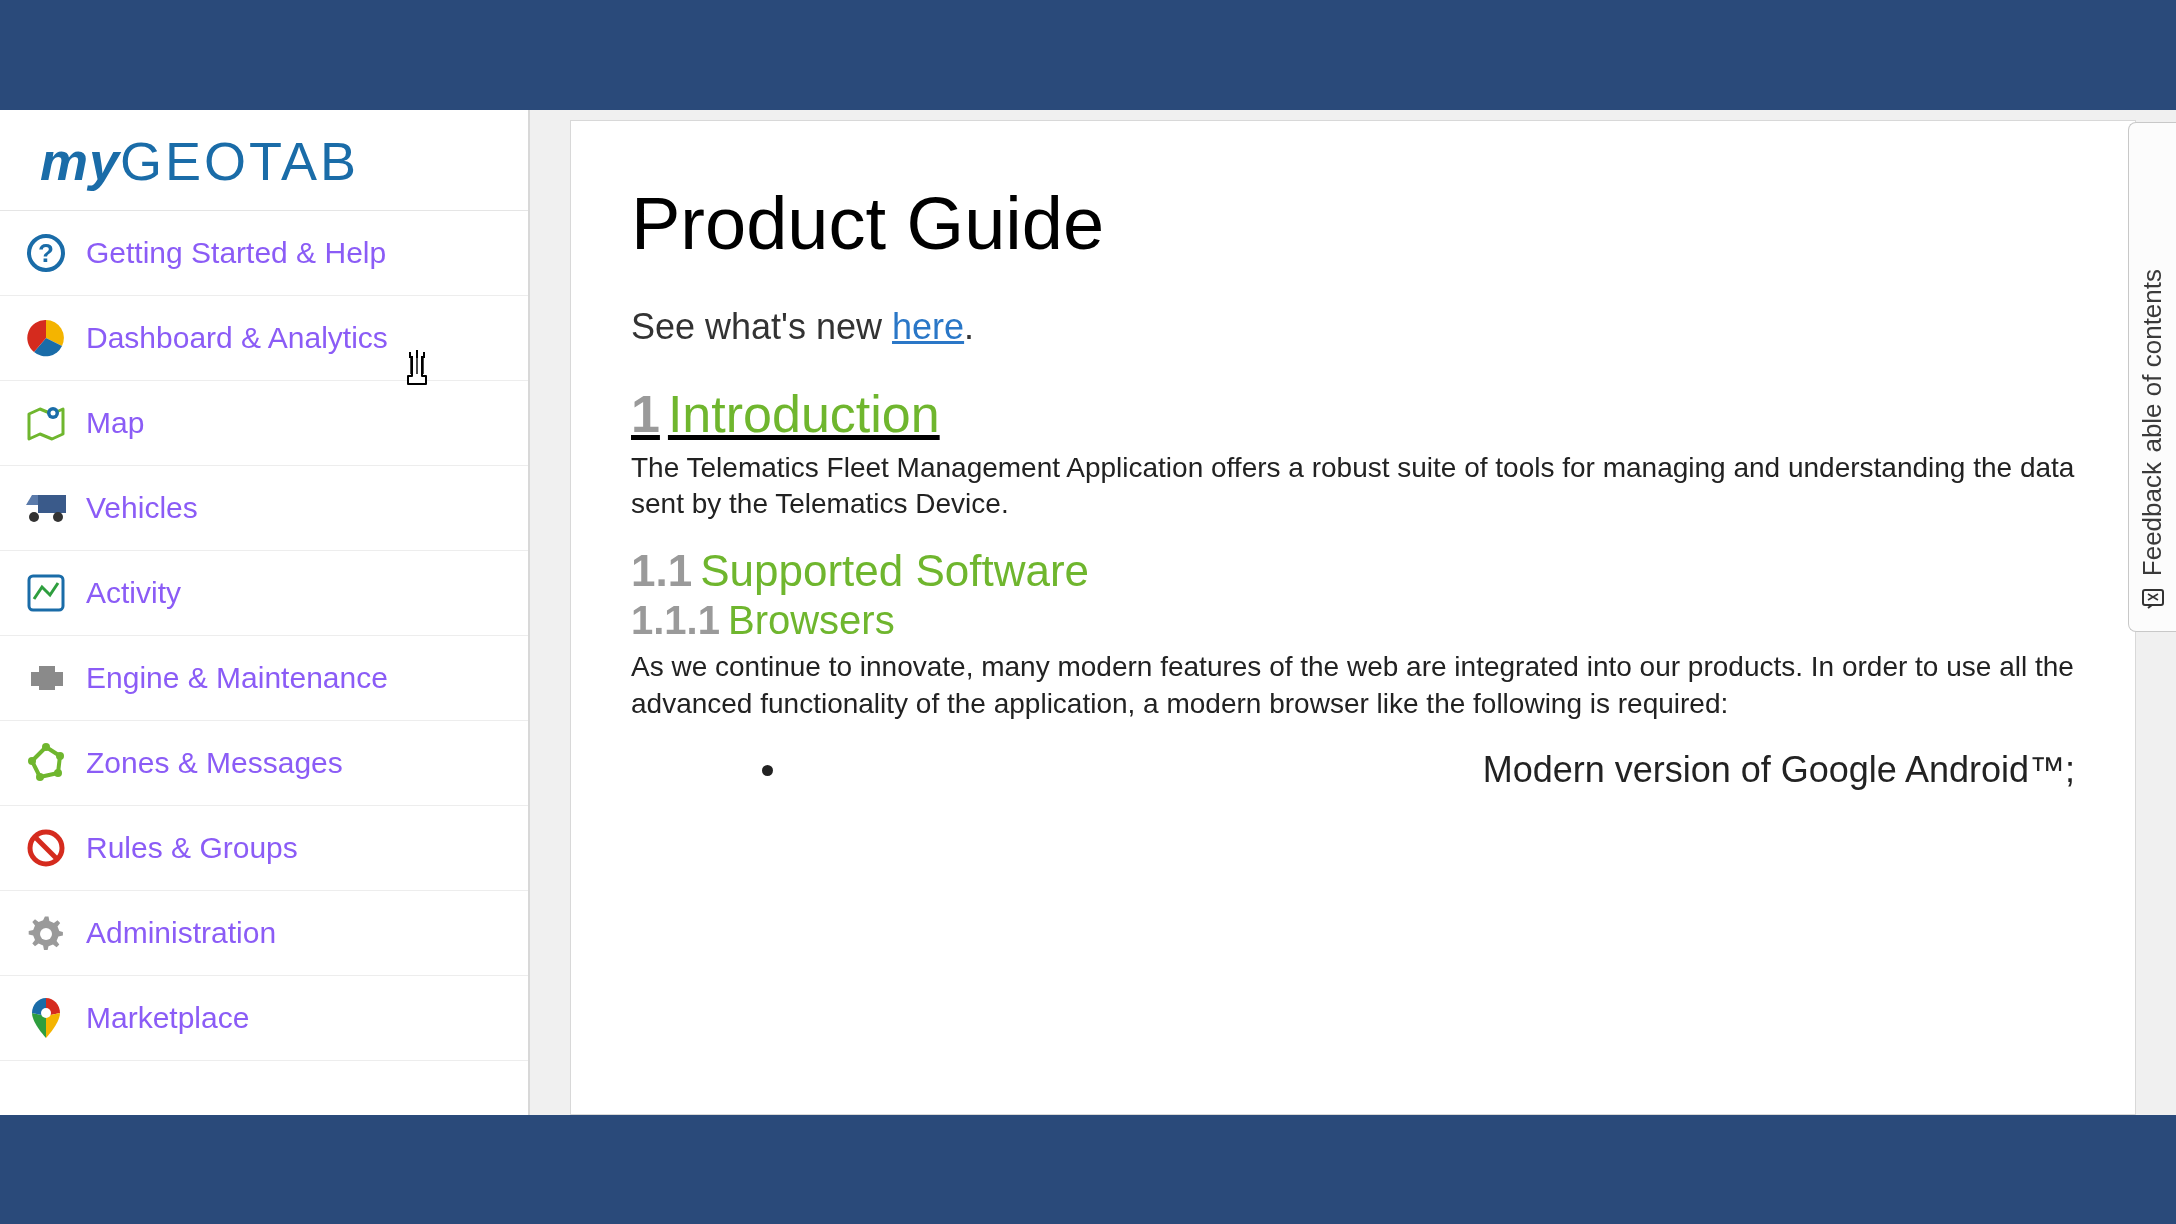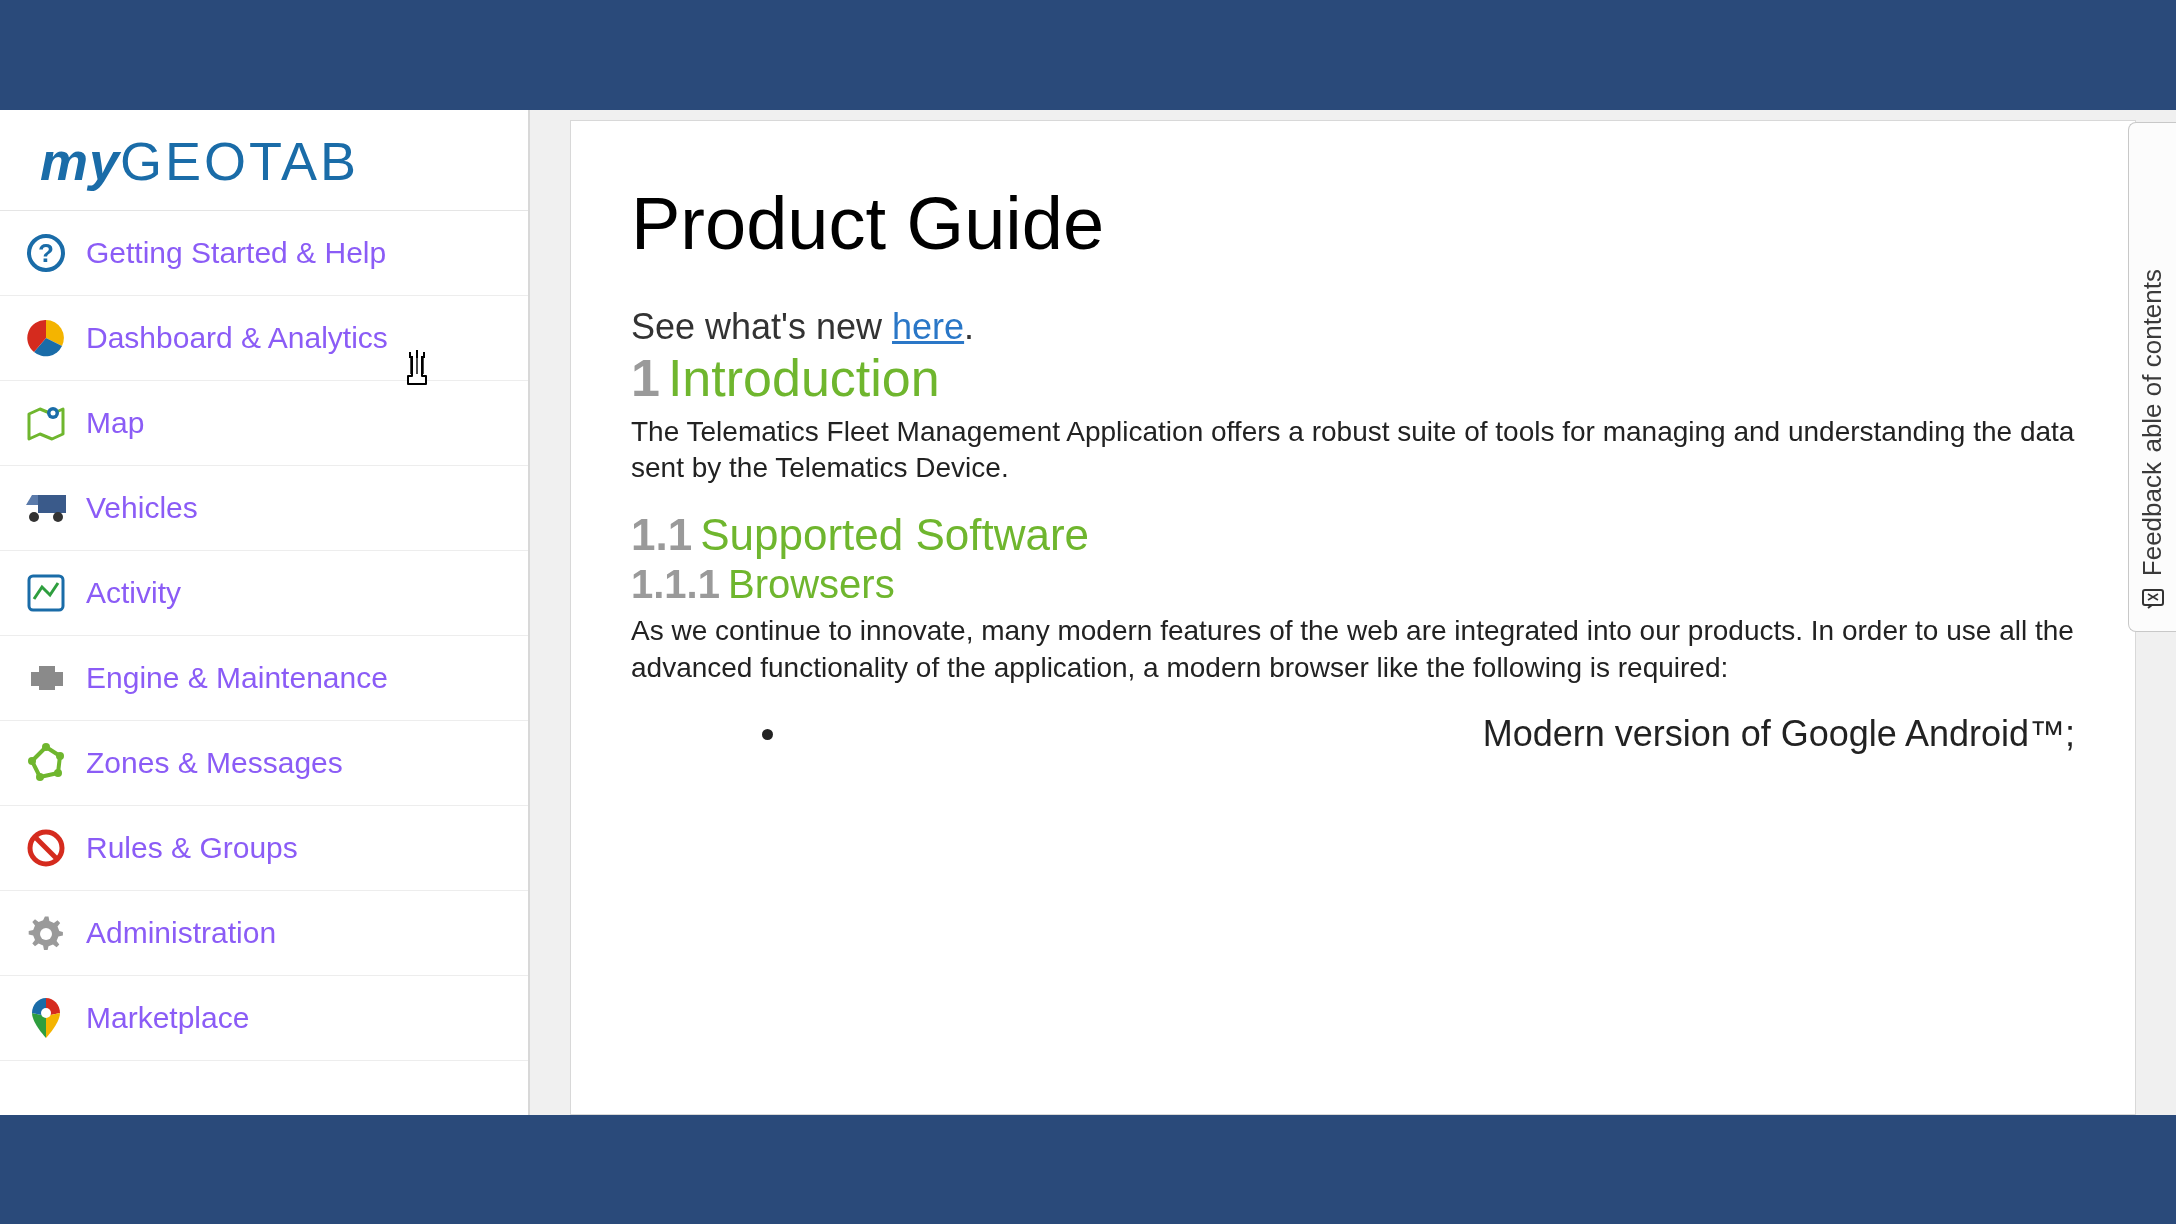--- a/index.html
+++ b/index.html
@@ -77,23 +77,24 @@
 }
 .page-title {
   font-size: 74px;
   font-weight: 500;
   color: #000000;
   margin-bottom: 40px;
 }
 .intro-line {
   font-size: 36px;
   color: #333;
+  margin-bottom: 36px;
 }
 .link { color: #2a77c7; text-decoration: underline; cursor: pointer; }
-.h2 { font-size: 52px; font-weight: 500; margin-bottom: 6px; }
+.h2 { font-size: 52px; font-weight: 500; margin-bottom: 6px; text-decoration: underline; }
 .h3 { font-size: 44px; font-weight: 500; margin-bottom: 2px; }
 .h4 { font-size: 40px; font-weight: 500; margin-bottom: 6px; }
 .sec-num { color: #9a9a9a; font-weight: 600; margin-right: 8px; }
 .sec-title { color: #6fb62e; }
 .body-text { font-size: 28px; color: #222; line-height: 1.3; margin-bottom: 24px; }
 .bullets { margin-left: 160px; }
 .bullets li { font-size: 36px; color: #222; line-height: 1.35; text-align: right; }
 .right-tab {
   position: absolute;
   right: 0;

